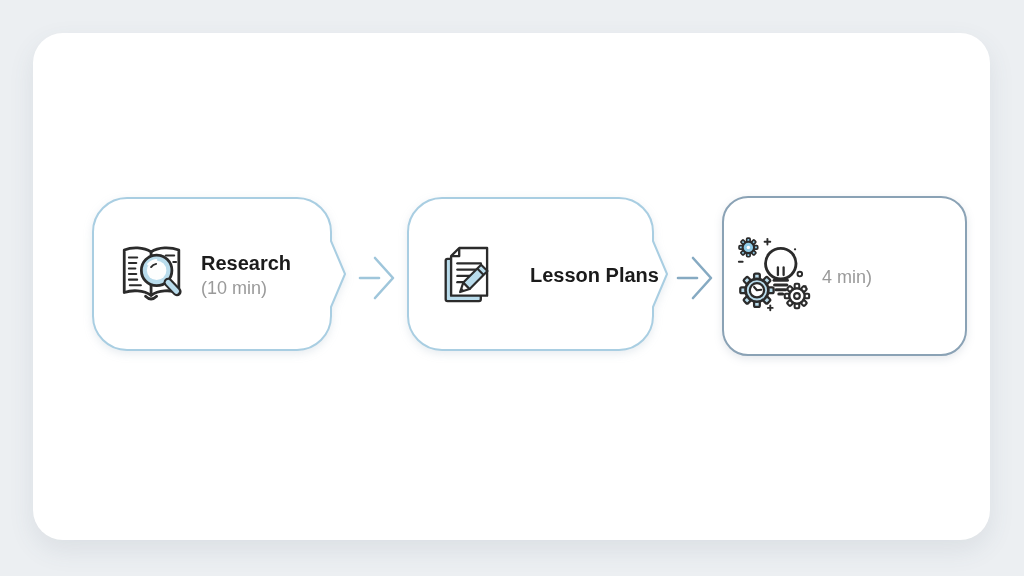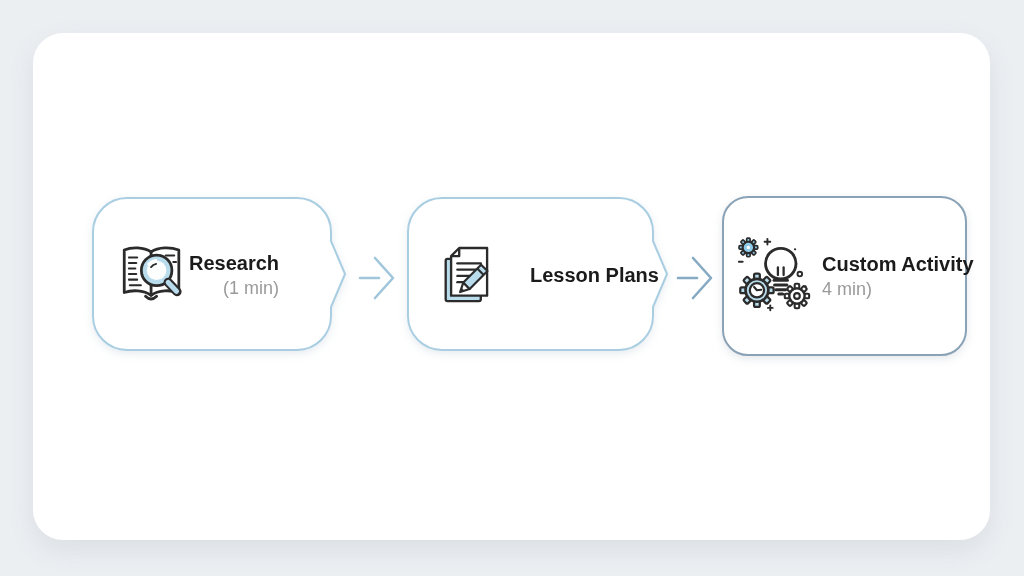--- a/index.html
+++ b/index.html
@@ -11,21 +11,21 @@
   .step-1{left:60px;top:165px;width:240px;height:154px;}
   .step-2{left:375px;top:165px;width:247px;height:154px;}
   .step-3{left:689px;top:163px;width:245px;height:160px;background:#ffffff;
           border:2px solid #8aa2b5;border-radius:26px;
           box-shadow:0 3px 8px rgba(110,130,150,0.18);}
   .bubble{position:absolute;left:-1px;top:-1px;pointer-events:none;
           filter:drop-shadow(0 3px 4px rgba(120,150,170,0.18));}
   .bubble-1{width:256px;height:156px;}
   .bubble-2{width:263px;height:156px;}
   .content{position:relative;z-index:1;display:flex;align-items:center;height:100%;}
-  .step-1 .content{padding-left:22px;text-align:right;}
+  .step-1 .content{padding-left:22px;gap:12px;}
   .step-2 .content{padding-left:26px;gap:24px;}
   .step-3 .content{padding-left:12px;gap:6px;}
   .icon-1{width:74px;height:74px;flex:0 0 auto;}
   .icon-2{width:72px;height:72px;flex:0 0 auto;}
   .icon-3{width:80px;height:80px;flex:0 0 auto;}
   .title{font-size:20px;font-weight:700;color:#1b1b1b;white-space:nowrap;line-height:1.15;}
   .duration{font-size:18px;color:#9a9a9a;white-space:nowrap;margin-top:4px;line-height:1.1;}
   .arrow{position:absolute;width:38px;height:56px;}
   .arrow-1{left:325px;top:217px;}
   .arrow-2{left:643px;top:217px;}
@@ -59,21 +59,21 @@
           </g>
           <circle cx="45" cy="35" r="16.5" fill="#b9dcec" stroke="#2b2b2b" stroke-width="3"></circle>
           <circle cx="45" cy="35" r="10.5" fill="#fdfefe"></circle>
           <path d="M36 28.5 Q39.5 24.5 44.5 24" stroke="#ffffff" stroke-width="2.5" fill="none" stroke-linecap="round"></path>
           <path d="M39 31.5 Q41 28.5 44.5 28" stroke="#2b2b2b" stroke-width="2" fill="none" stroke-linecap="round"></path>
           <line x1="57.5" y1="48" x2="67" y2="58" stroke="#2b2b2b" stroke-width="10" stroke-linecap="round"></line>
           <line x1="57.5" y1="48" x2="66.5" y2="57.5" stroke="#b9dcec" stroke-width="5.5" stroke-linecap="round"></line>
         </svg>
         <div class="labels">
           <div class="title">Research</div>
-          <div class="duration">(1 min)</div>
+          <div class="duration">(10 min)</div>
         </div>
       </div>
     </div>
 
     <svg class="arrow arrow-1" viewBox="0 0 38 56">
       <g stroke="#9fc6db" stroke-width="2.6" fill="none" stroke-linecap="round" stroke-linejoin="round">
         <line x1="2" y1="28" x2="21" y2="28"></line>
         <polyline points="17,8 35,28 17,48"></polyline>
       </g>
     </svg>
@@ -175,20 +175,19 @@
               <path d="M30 6 H36"></path>
             <circle cx="67" cy="40" r="2.4"></circle>
             <path d="M36 73 V78"></path>
               <path d="M33.5 75.5 H38.5"></path>
             <path d="M3 27 H7"></path>
             <circle cx="62" cy="14" r="1.2" fill="#2b2b2b" stroke="none"></circle>
             <circle cx="73" cy="53" r="1.2" fill="#2b2b2b" stroke="none"></circle>
           </g>
         </svg>
         <div class="labels">
-          <div class="title">Custom Activity</div>
           <div class="duration">4 min)</div>
         </div>
       </div>
     </div>
 
   </div>
 </div>
 
 </body></html>

